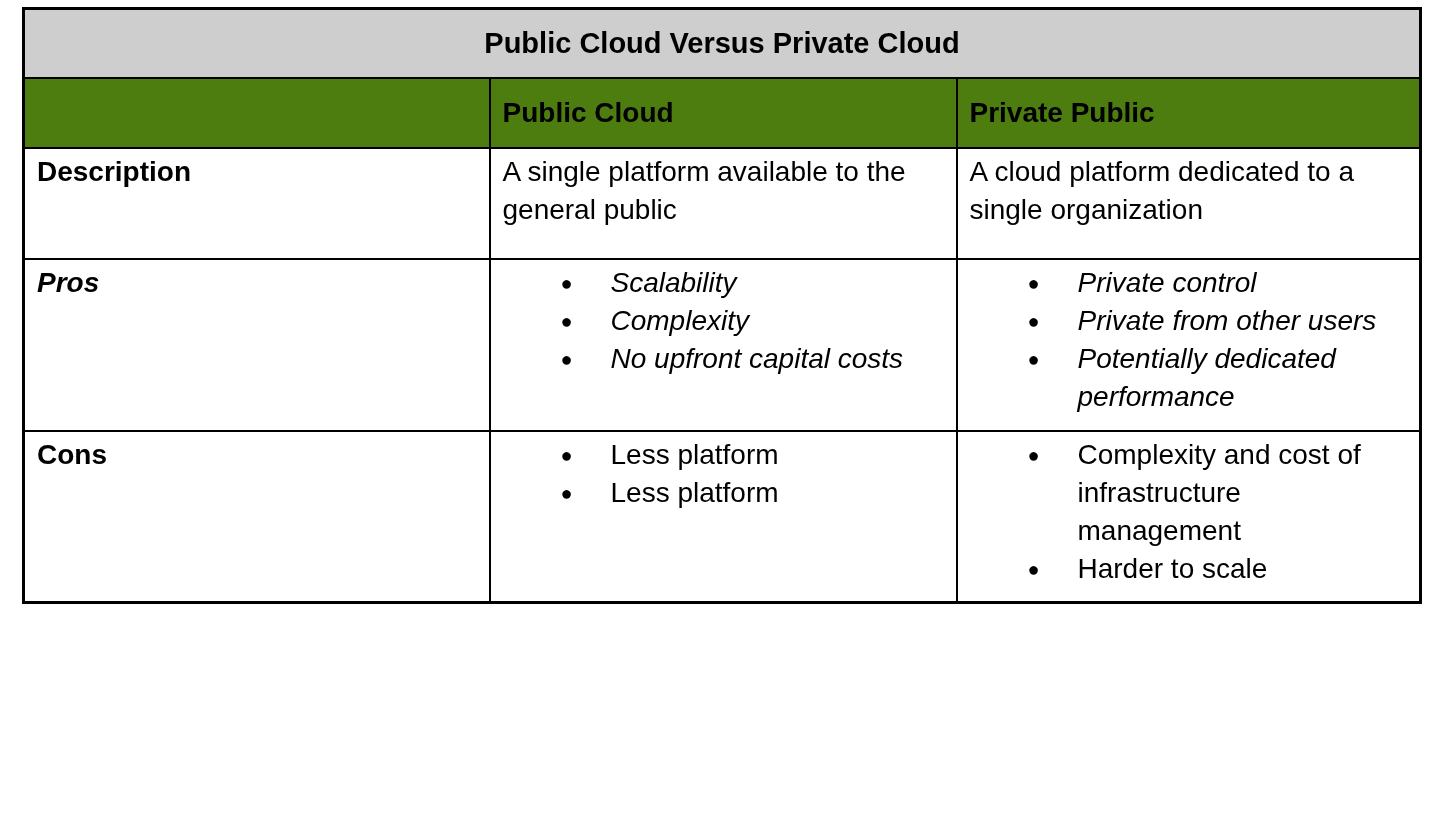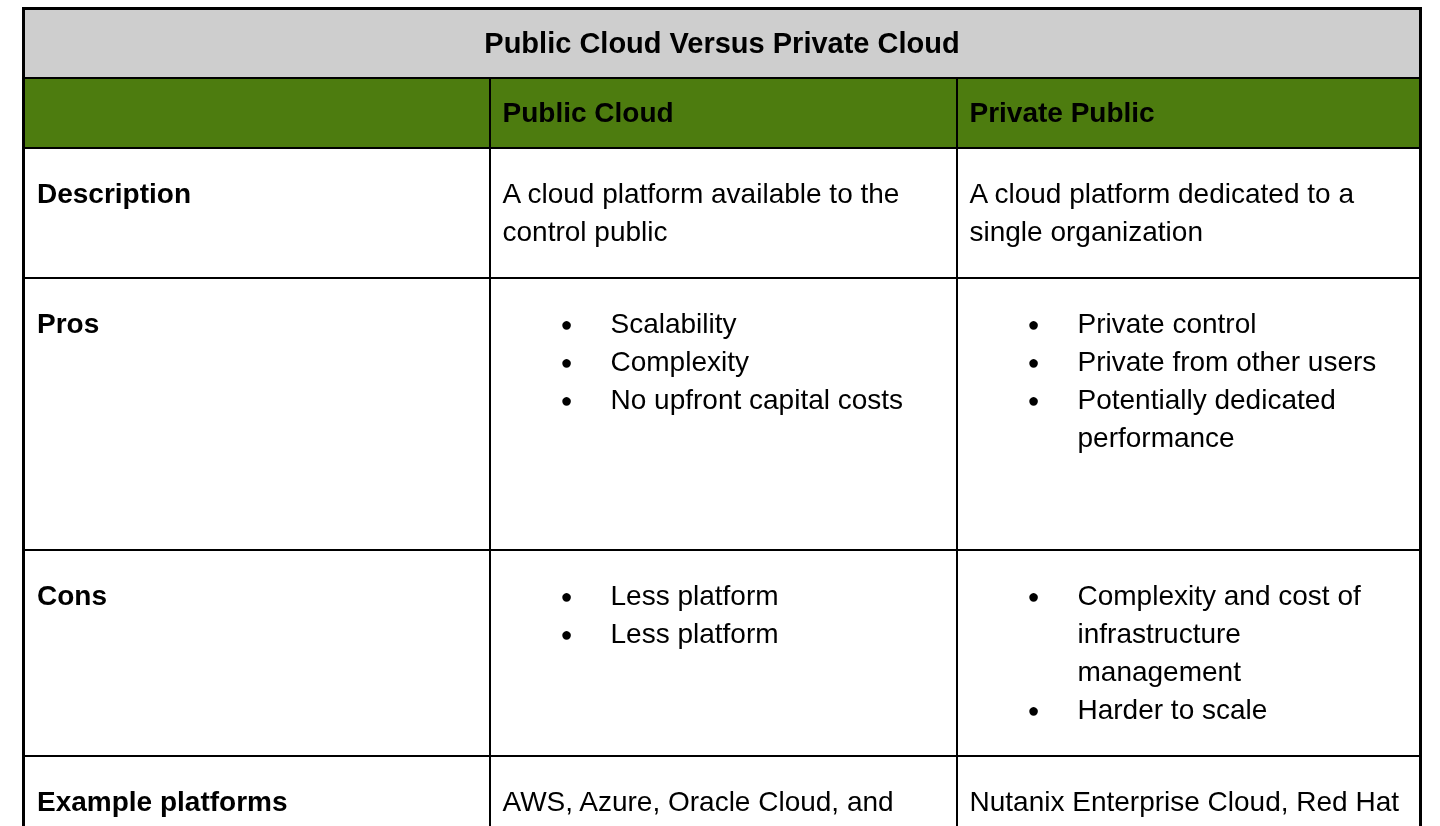--- a/index.html
+++ b/index.html
@@ -24,21 +24,21 @@
   }
   col.c-label   { width: 466px; }
   col.c-public  { width: 467px; }
   col.c-private { width: 464px; }
   th, td {
     border: 2px solid #000000;
     font-size: 28px;
     line-height: 38px;
     vertical-align: top;
     text-align: left;
-    padding: 26px 12px;
+    padding: 4px 12px;
   }
   tr.title-row th {
     background: #cecece;
     text-align: center;
     vertical-align: middle;
     font-weight: bold;
     height: 69px;
     font-size: 29px;
     padding: 0 12px;
   }
@@ -47,21 +47,21 @@
     vertical-align: middle;
     font-weight: bold;
     height: 70px;
     padding: 0 12px;
   }
   tbody th {
     font-weight: bold;
     white-space: nowrap;
   }
   tbody tr:nth-child(1) { height: 111px; }
-  tbody tr:nth-child(2) { height: 272px; }
+  tbody tr:nth-child(2) { height: 172px; font-style: italic; }
   tbody tr:nth-child(3) { height: 172px; margin-top: 28px; }
   tbody tr:nth-child(4) { height: 144px; }
   td ul {
     margin: 0;
     padding: 0 0 0 58px;
     list-style: none;
   }
   td ul li {
     position: relative;
     padding-left: 50px;
@@ -91,21 +91,21 @@
       </tr>
       <tr class="colhead-row">
         <th></th>
         <th>Public Cloud</th>
         <th>Private Public</th>
       </tr>
     </thead>
     <tbody>
         <tr>
           <th>Description</th>
-          <td>A cloud platform available to the control public</td>
+          <td>A single platform available to the general public</td>
           <td>A cloud platform dedicated to a single organization</td>
         </tr>
         <tr>
           <th>Pros</th>
           <td>
             <ul>
               <li>Scalability</li>
               <li>Complexity</li>
               <li>No upfront capital costs</li>
             </ul>
@@ -126,20 +126,15 @@
               <li>Less platform</li>
             </ul>
           </td>
           <td>
             <ul>
               <li>Complexity and cost of infrastructure management</li>
               <li>Harder to scale</li>
             </ul>
           </td>
         </tr>
-        <tr>
-          <th>Example platforms</th>
-          <td>AWS, Azure, Oracle Cloud, and Akamai Connected Cloud</td>
-          <td>Nutanix Enterprise Cloud, Red Hat OpenStack Platform, VMware Cloud</td>
-        </tr>
       </tbody>
   </table>
 </div>
 
 </body></html>

